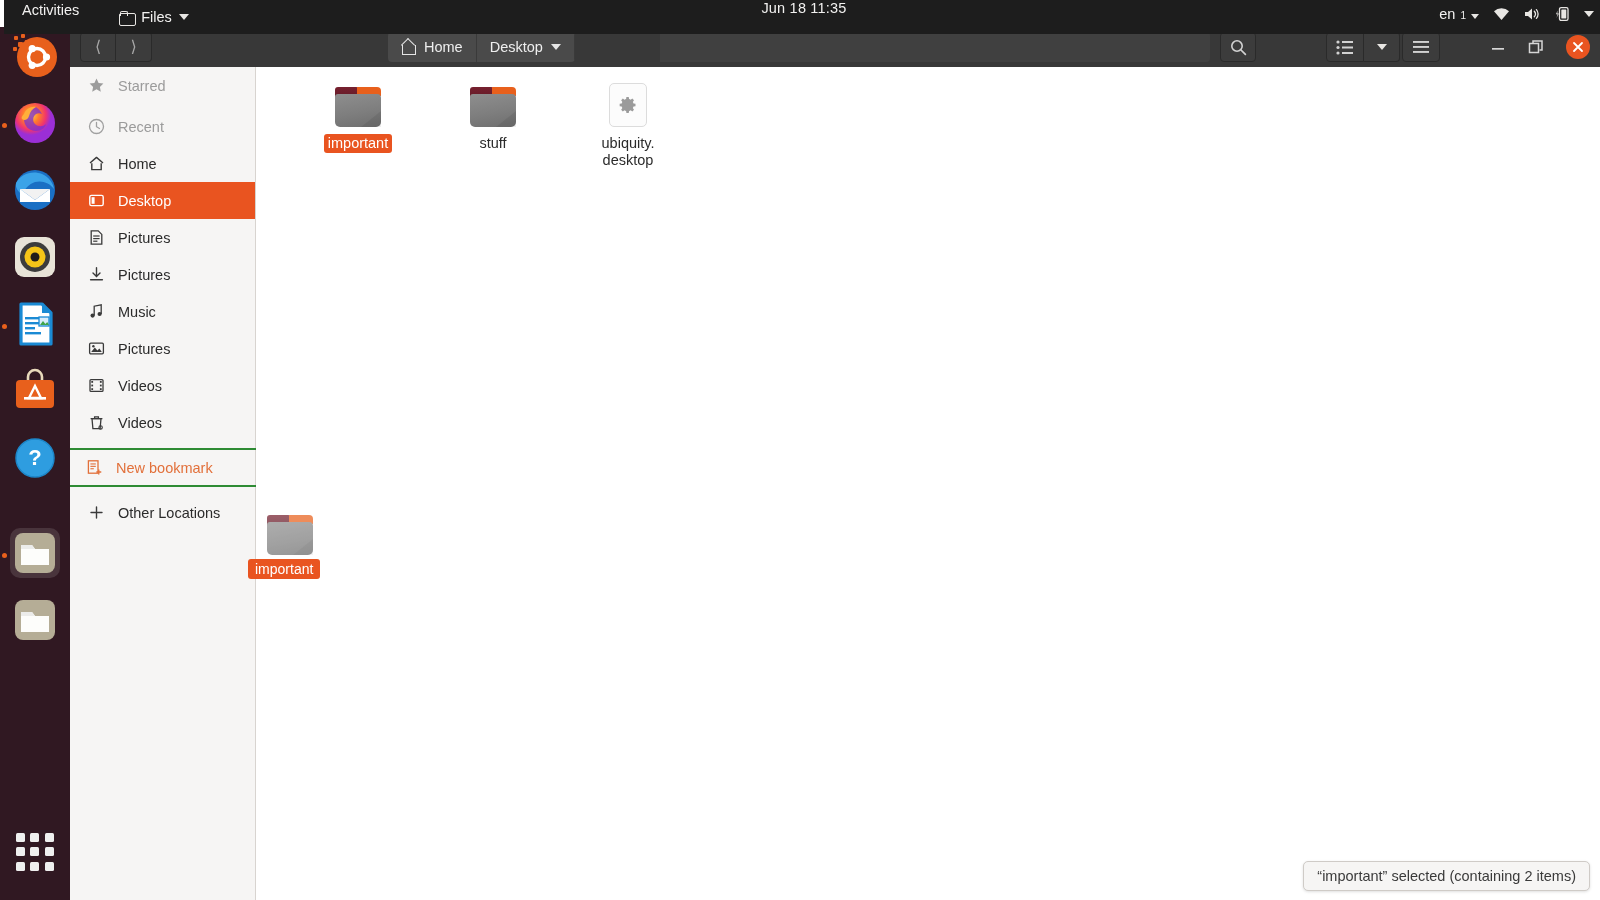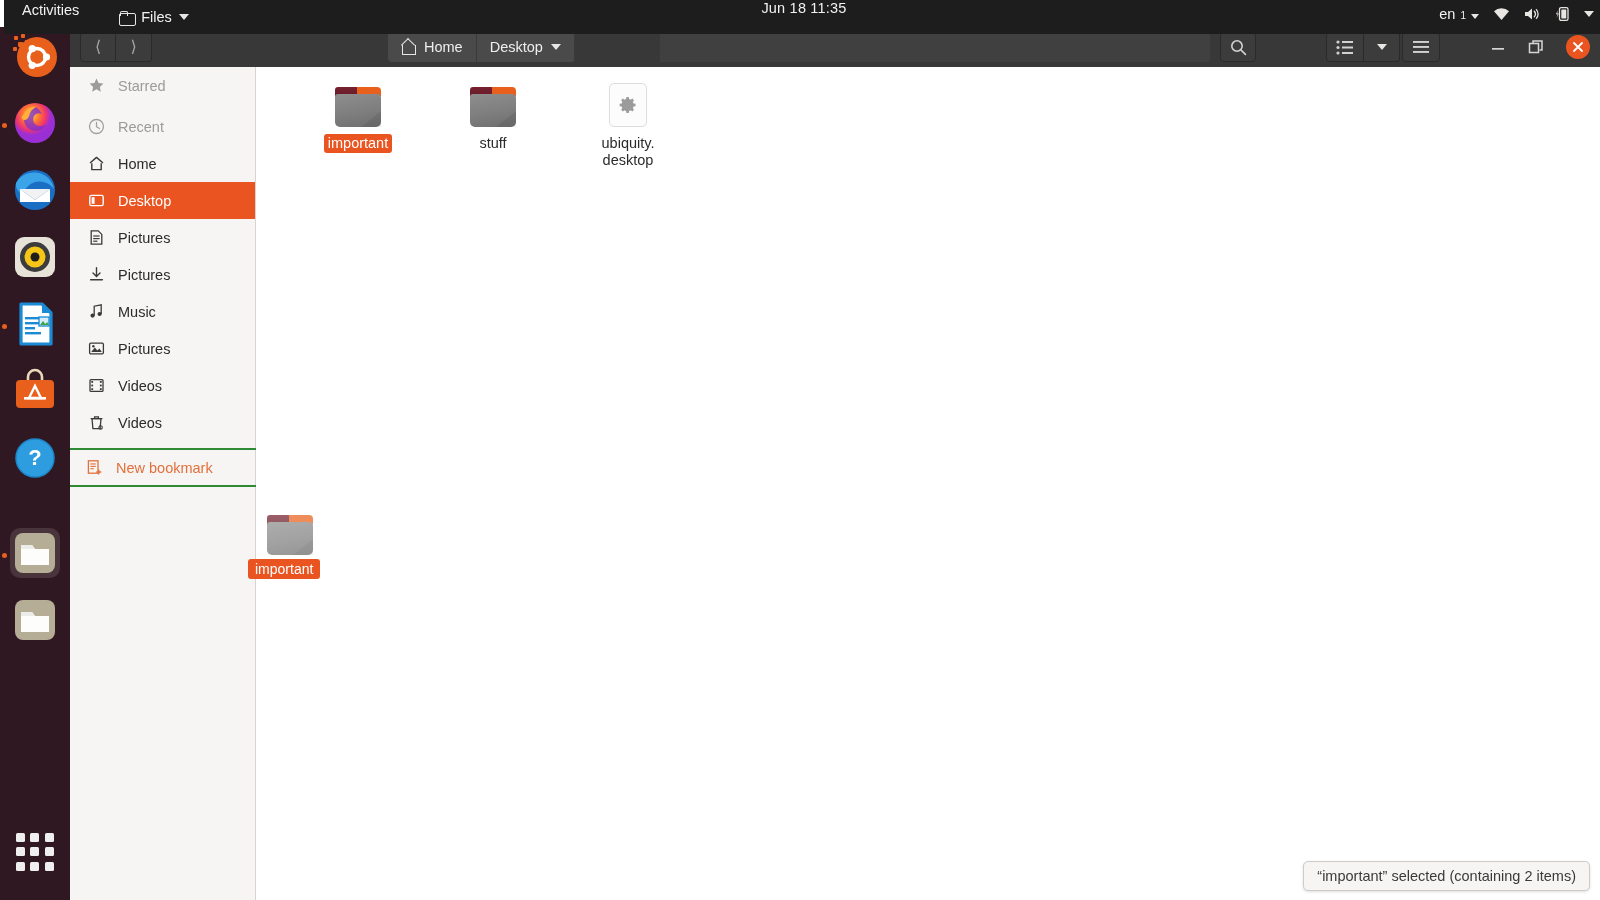--- a/index.html
+++ b/index.html
@@ -558,20 +558,28 @@
                   <rect x="4.4" y="6.8" width="5.4" height="1.1"></rect>
                   <rect x="4.4" y="9.2" width="3.4" height="1.1"></rect>
                 </g>
               <path d="M12.8 11v4M10.8 13h4" stroke="#e2703a" stroke-width="1.3" stroke-linecap="round"></path>
             </svg>
           </span>
           <span class="sb-label">New bookmark</span>
           <span class="dropline b"></span>
         </div>
 
+        <div class="sb-row" style="margin-top:8px">
+          <span class="sb-ico">
+            <svg width="17" height="17" viewBox="0 0 17 17">
+                <path d="M8.5 3v11M3 8.5h11" stroke="#3a3a3a" stroke-width="1.4" stroke-linecap="round"></path>
+              </svg>
+          </span>
+          <span class="sb-label">Other Locations</span>
+        </div>
       </div>
 
       <div class="iconview">
 
         <div class="fileicon" style="left:42px; top:8px">
           <div class="fi-img">
             <span class="folder">
               <span class="tab"></span>
                 <span class="body"></span>
             </span>

